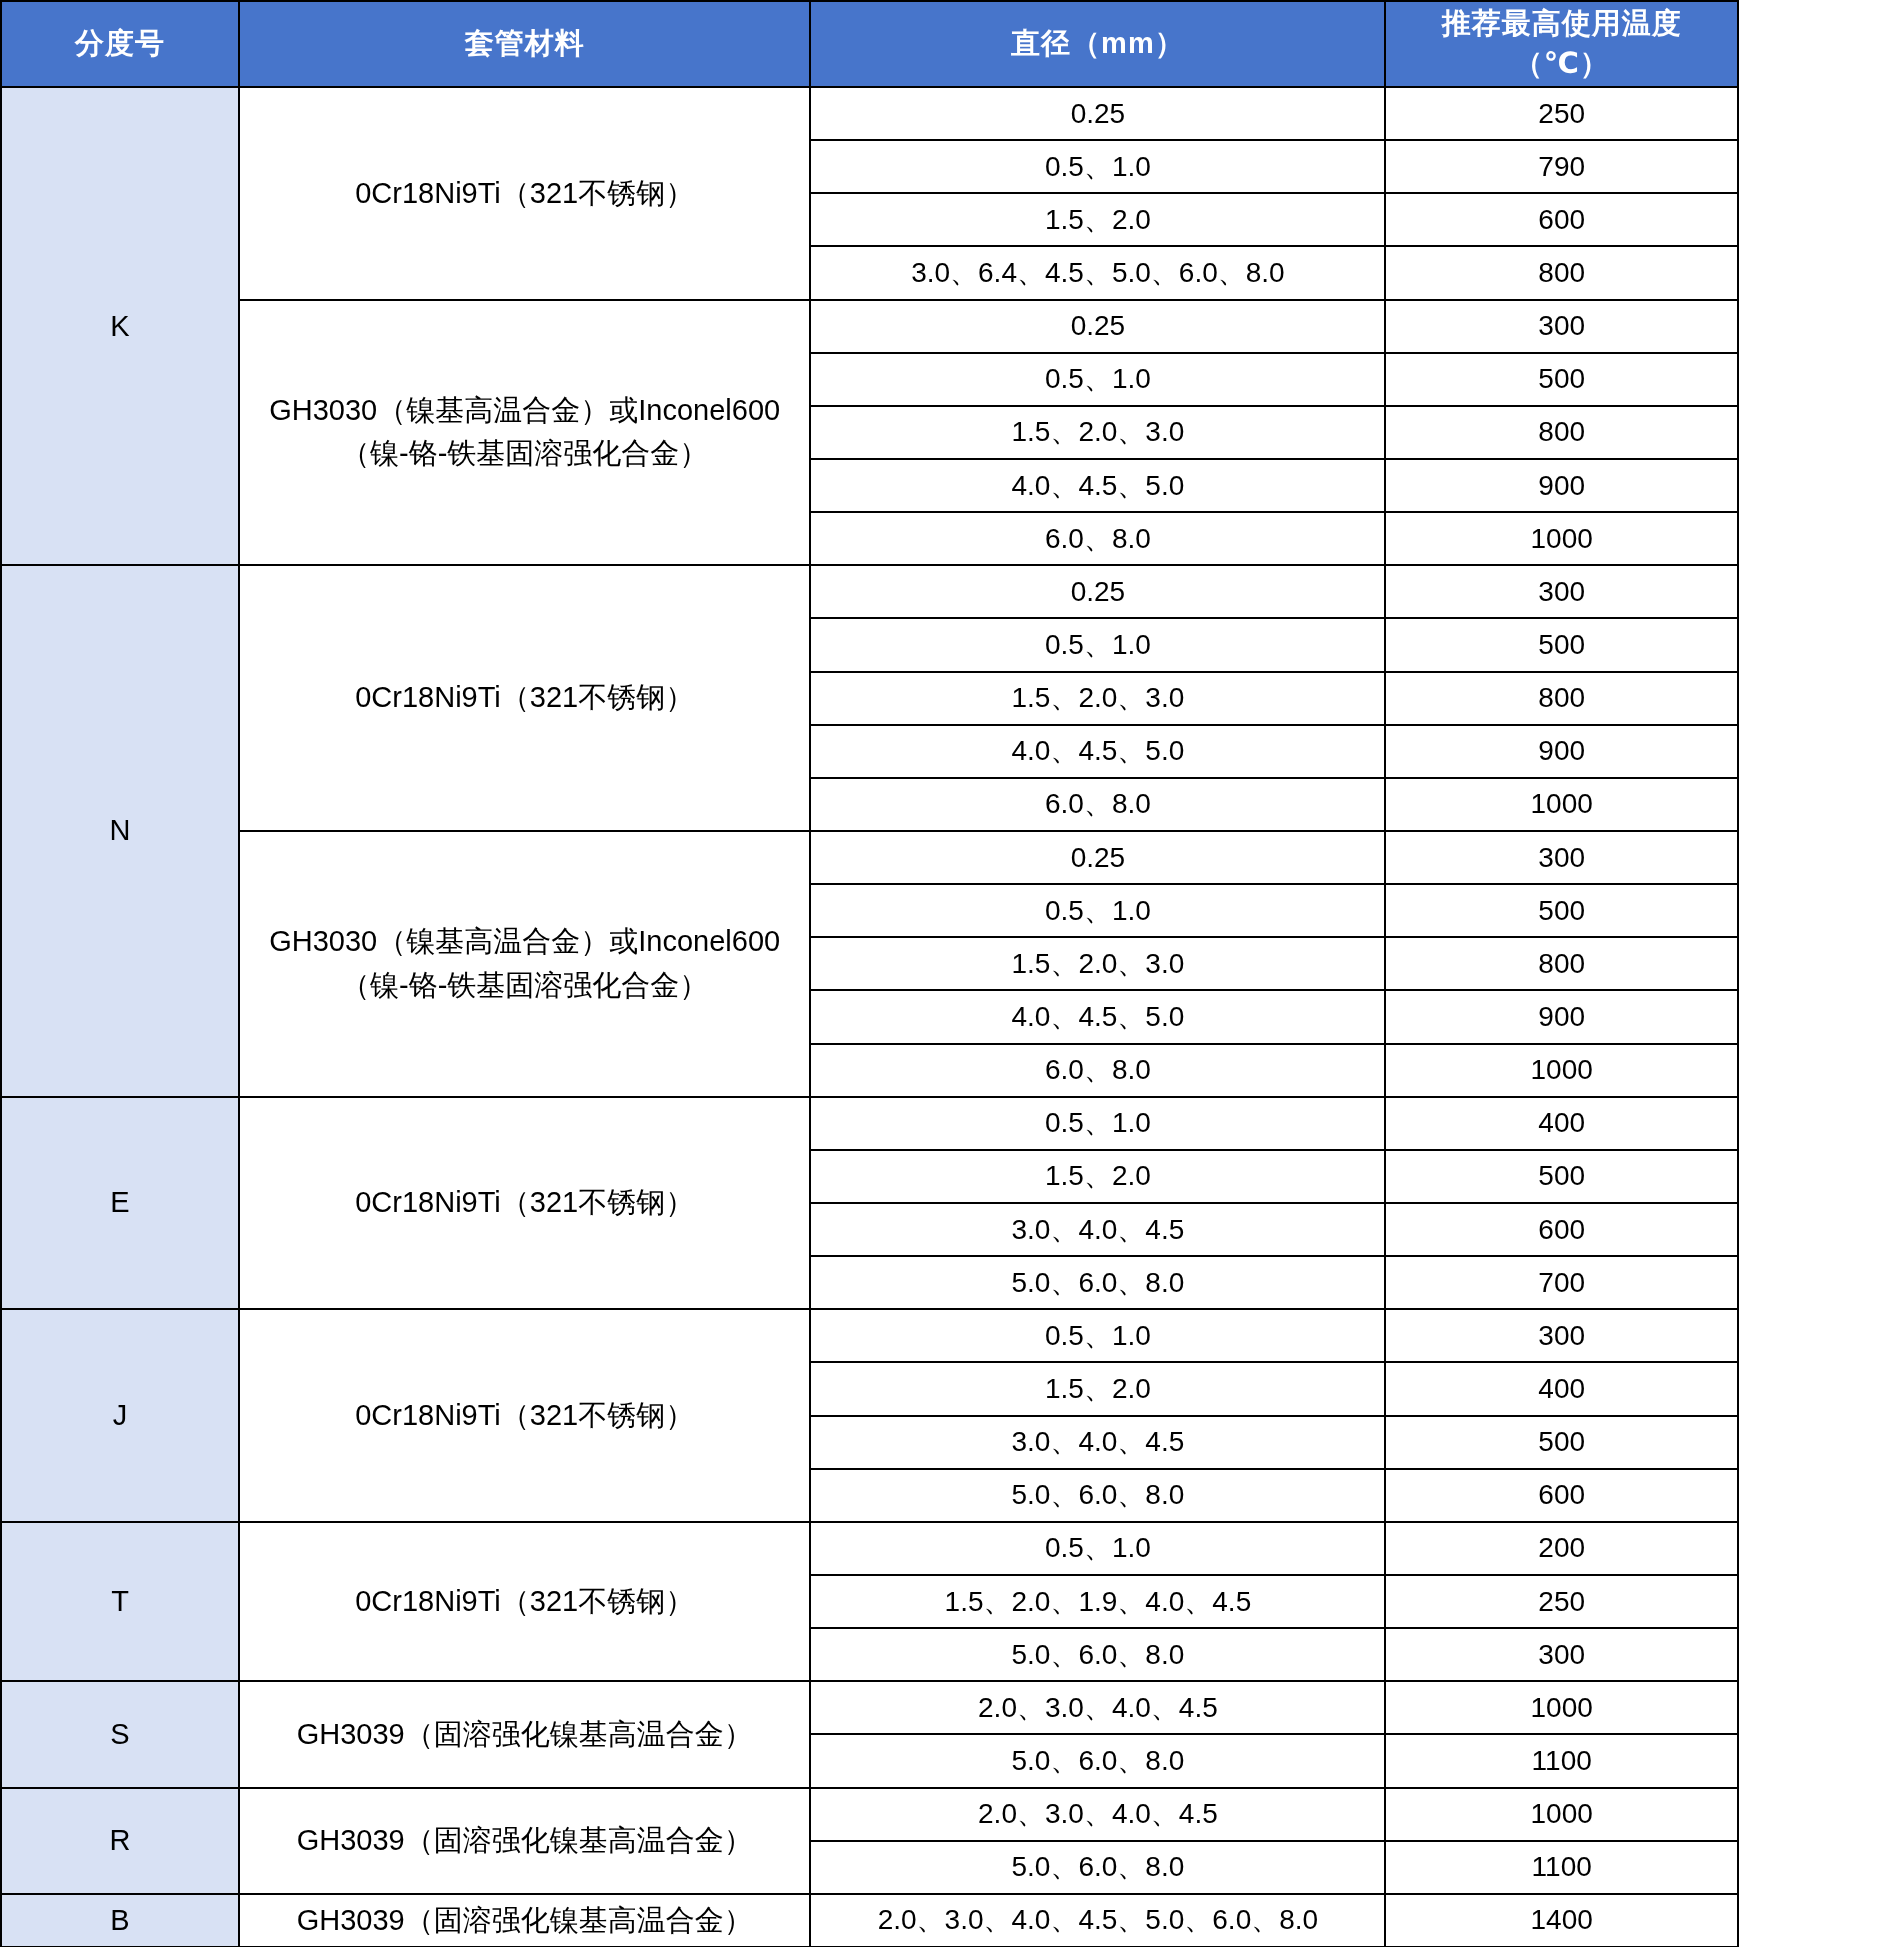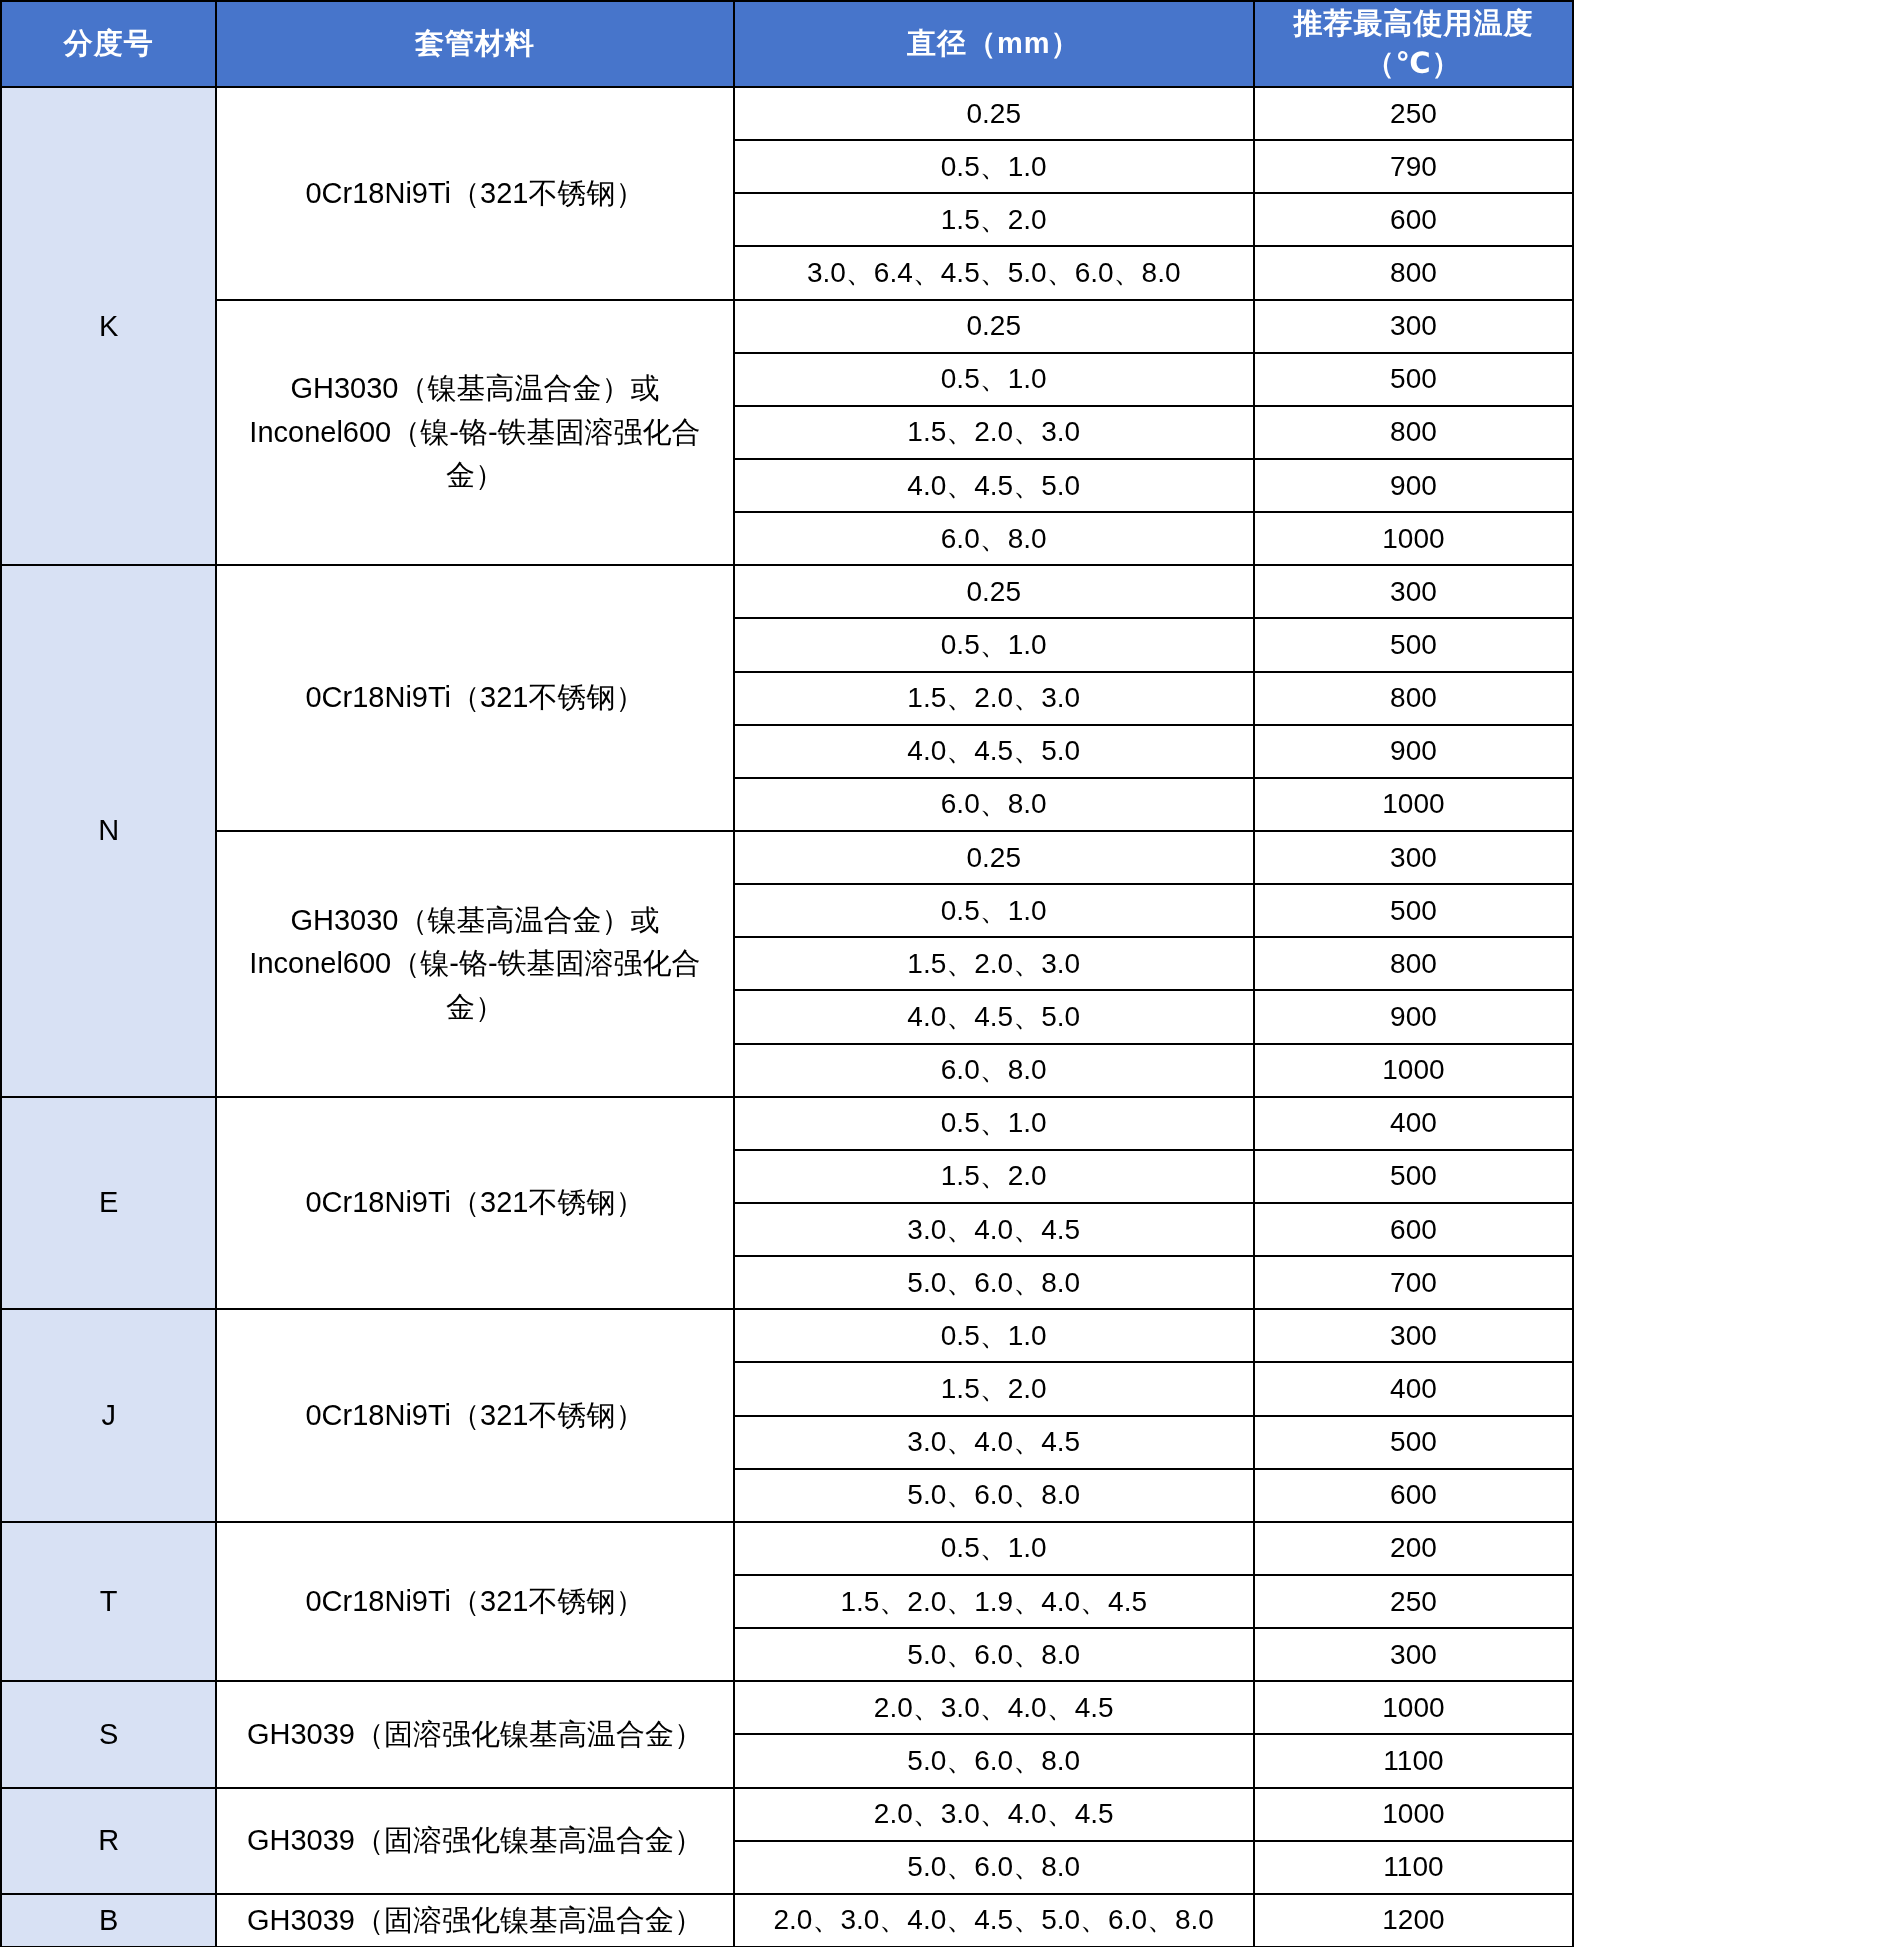--- a/index.html
+++ b/index.html
@@ -3,21 +3,21 @@
 <meta charset="utf-8">
 <style>
   html, body {
     margin: 0;
     padding: 0;
     background: #ffffff;
   }
   table.sheath-table {
     border-collapse: collapse;
     table-layout: fixed;
-    width: 1574px;
+    width: 1739px;
     height: 1948px;
     border: 2.9px solid #000000;
     font-family: "Liberation Sans", "DejaVu Sans", sans-serif;
   }
   col.c-type { width: 13.7%; }
   col.c-material { width: 32.9%; }
   col.c-diameter { width: 33.1%; }
   col.c-temp { width: 20.3%; }
 
   th, td {
@@ -221,17 +221,17 @@
         <td class="temp-cell">1000</td>
       </tr>
       <tr>
         <td class="diameter-cell">5.0、6.0、8.0</td>
         <td class="temp-cell">1100</td>
       </tr>
       <tr class="section-start">
         <td class="type-cell" rowspan="1">B</td>
         <td class="material-cell" rowspan="1">GH3039（固溶强化镍基高温合金）</td>
         <td class="diameter-cell">2.0、3.0、4.0、4.5、5.0、6.0、8.0</td>
-        <td class="temp-cell">1200</td>
+        <td class="temp-cell">1400</td>
       </tr>
     </tbody>
 </table>
 
 
 </body></html>

